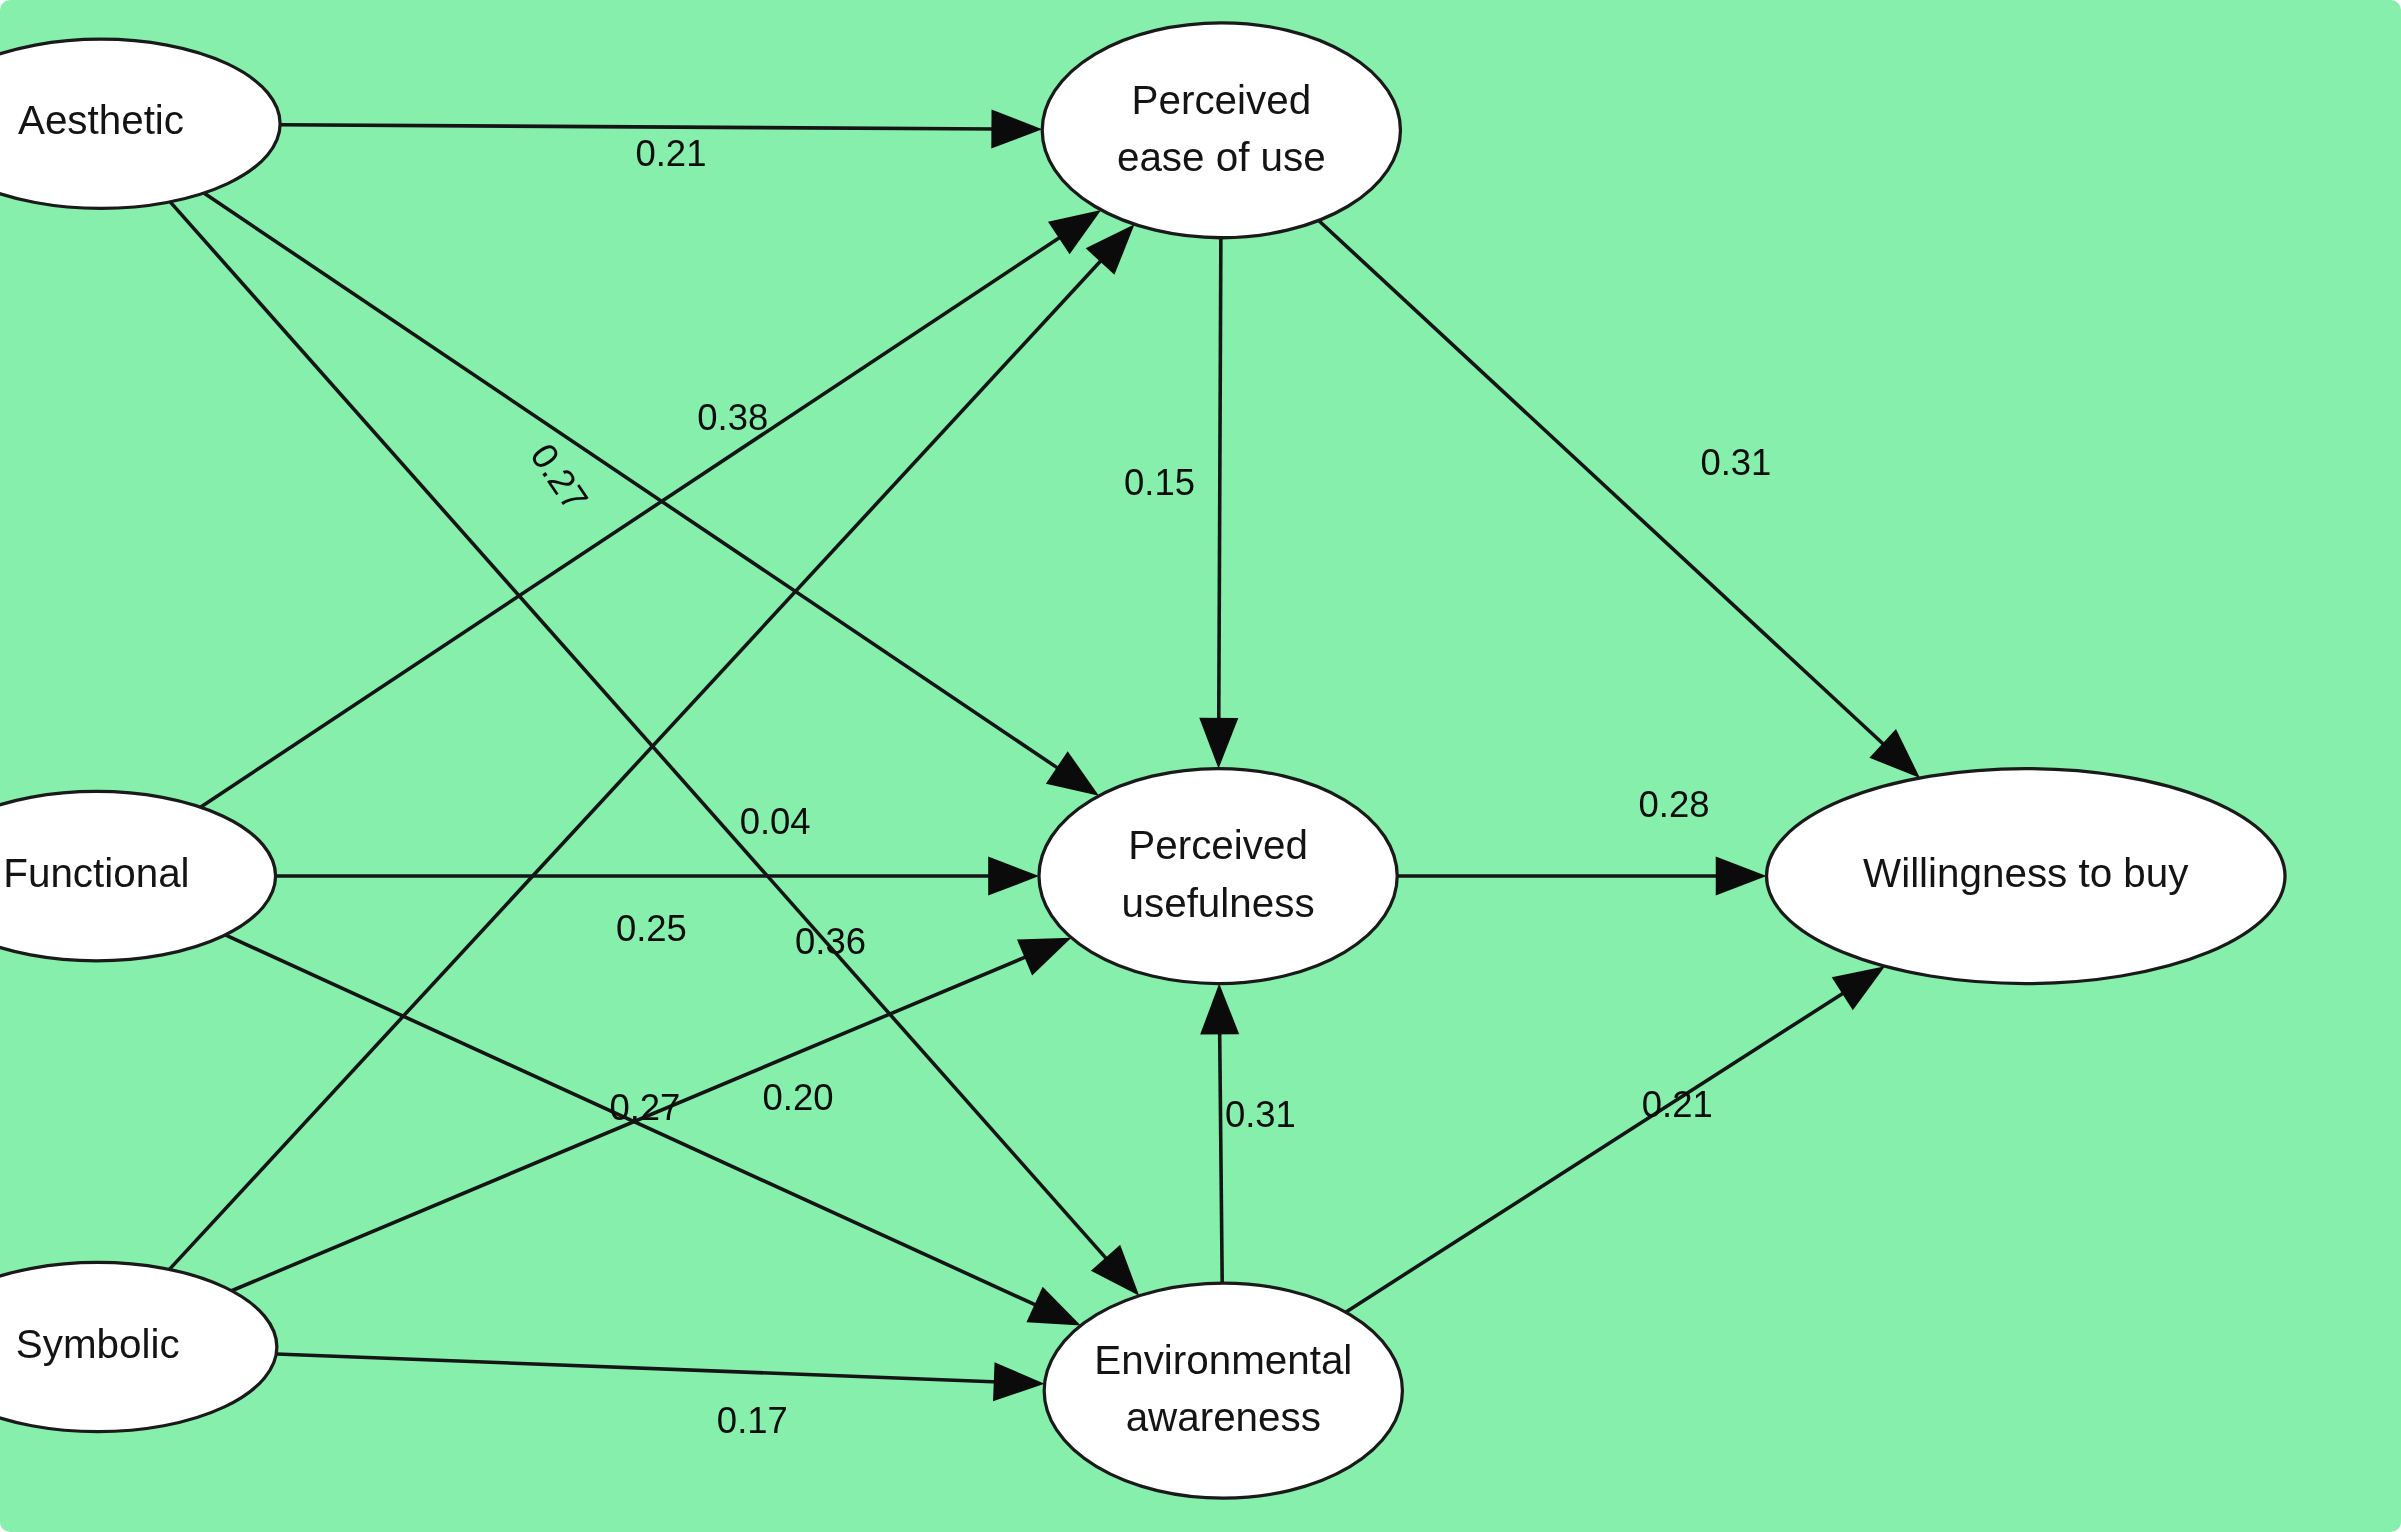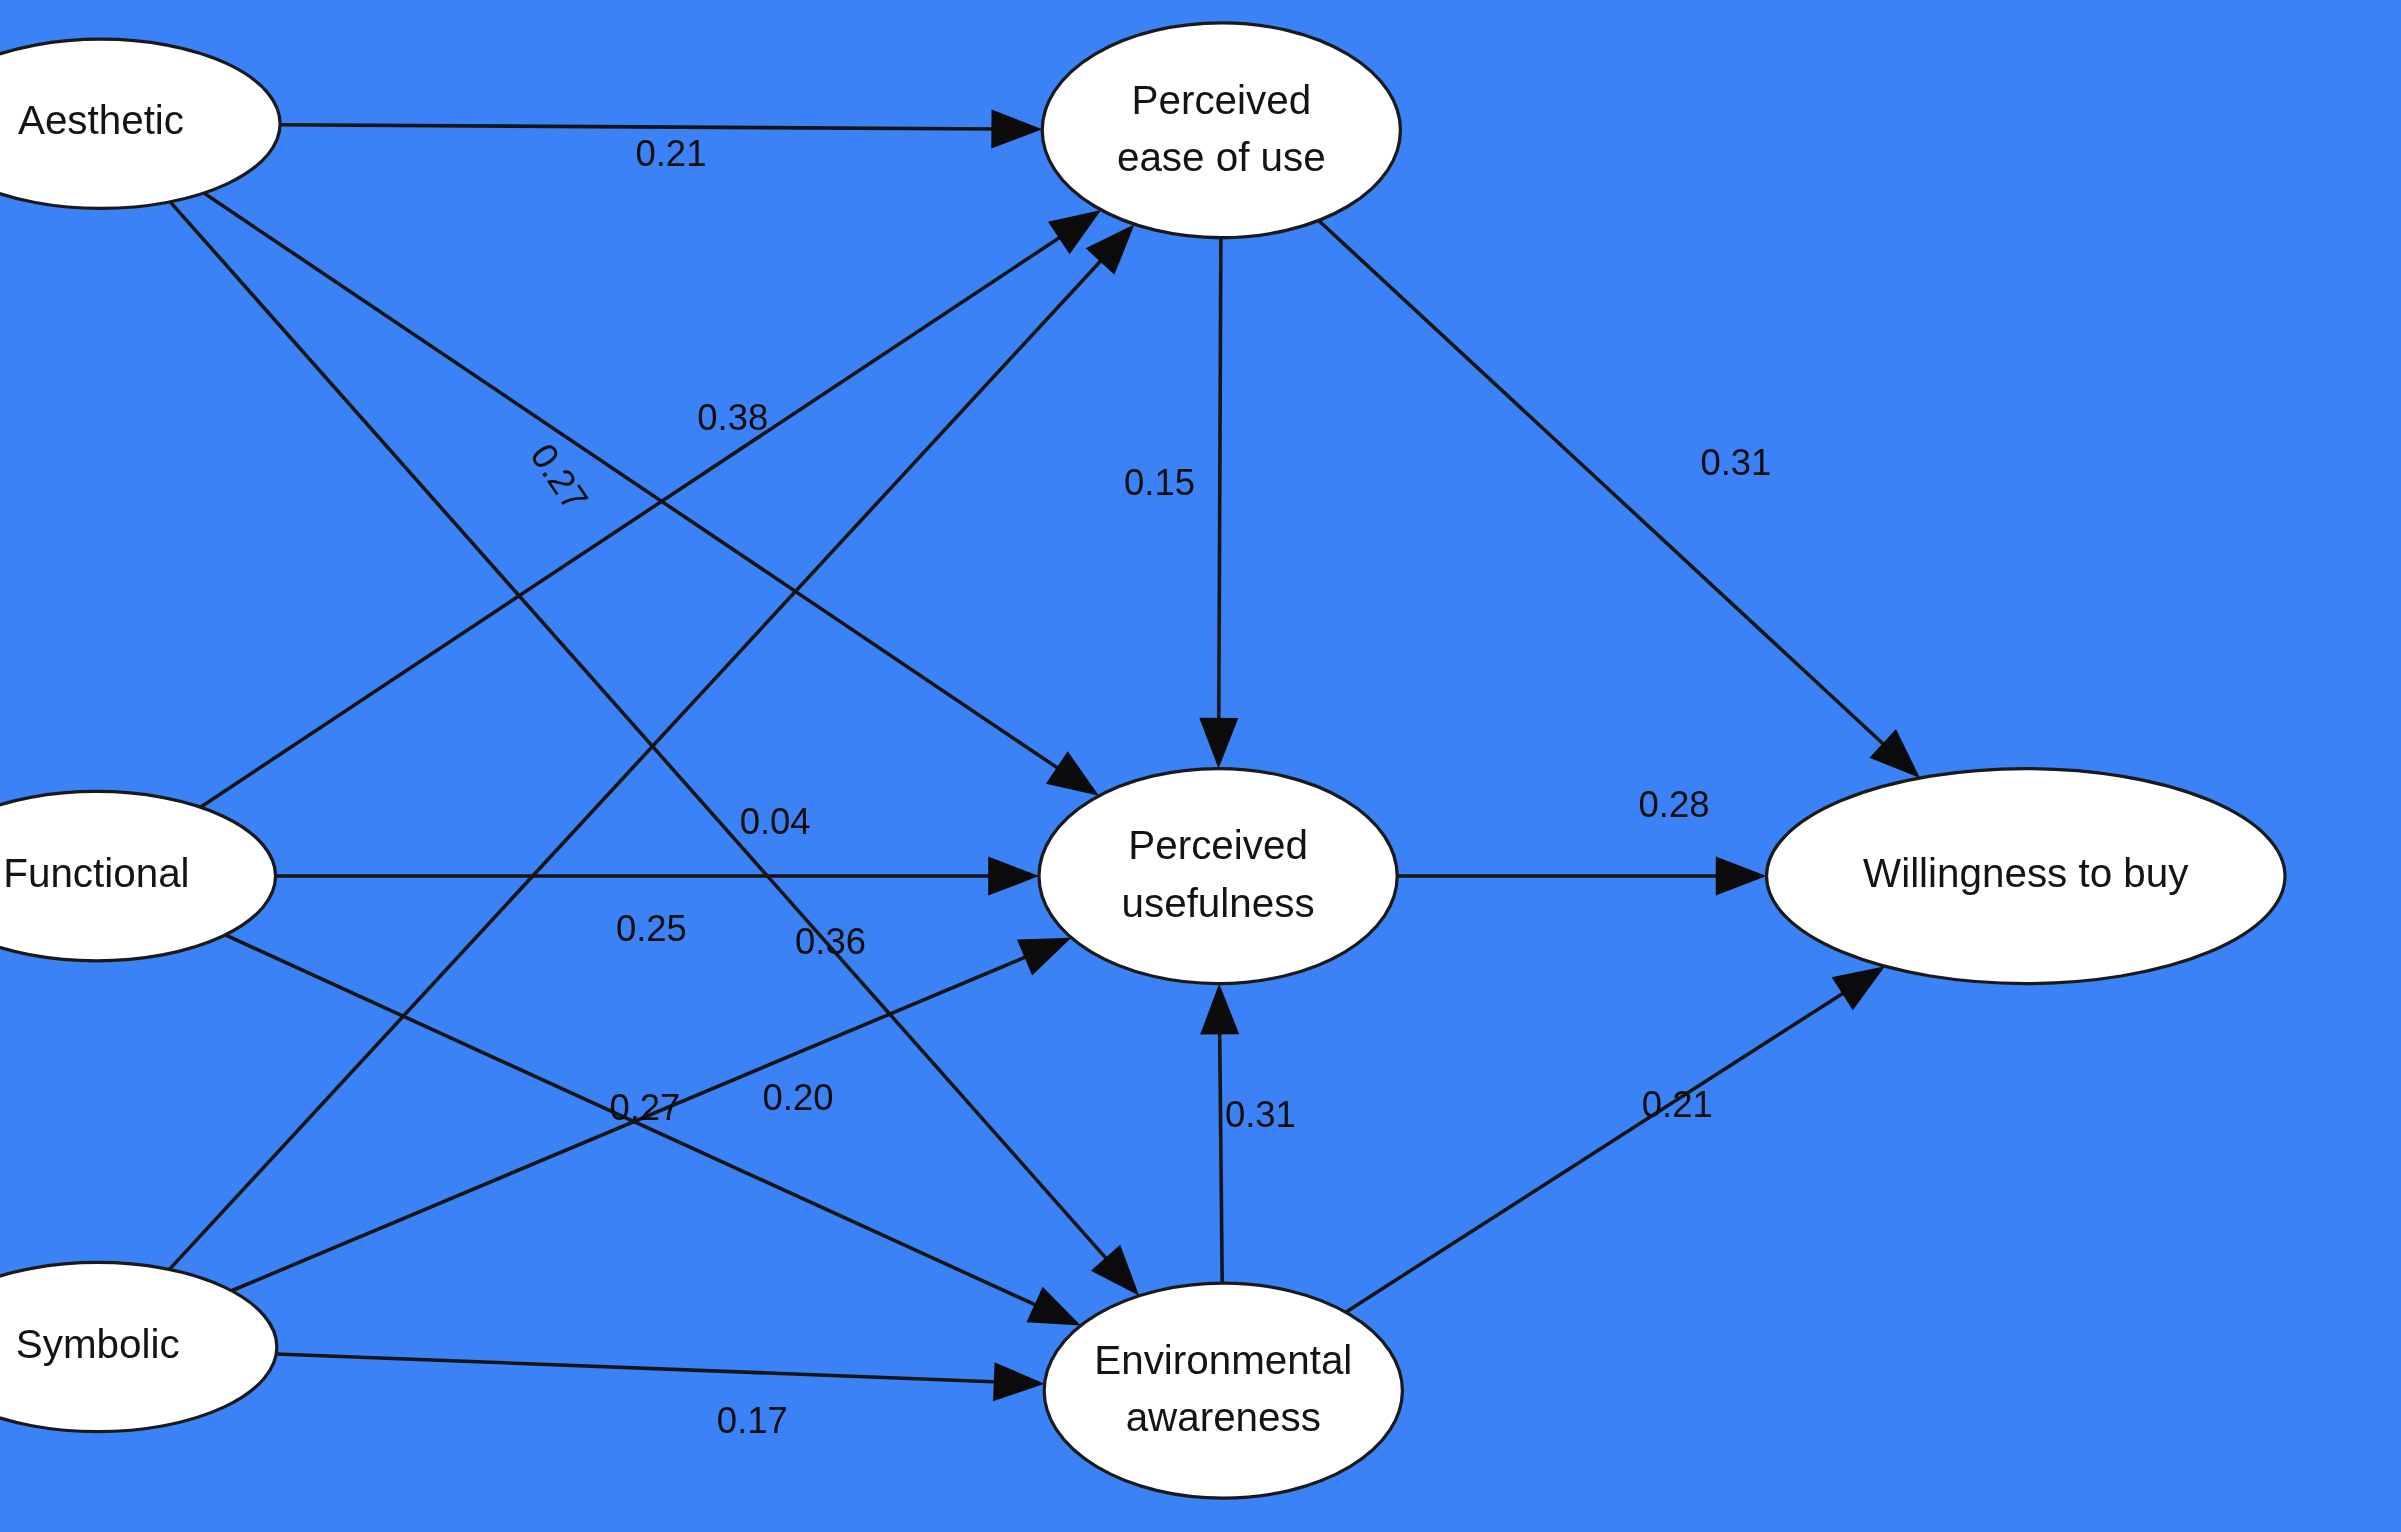--- a/index.html
+++ b/index.html
@@ -7,22 +7,23 @@
     padding: 0;
     background: #ffffff;
   }
   body {
     font-family: "Liberation Sans", sans-serif;
   }
   #diagram-root {
     position: relative;
     width: 2401px;
     height: 1532px;
-    background: #3b82f6;
+    background: #86efac;
     overflow: hidden;
+    border-radius: 10px;
   }
   svg#sem-svg {
     display: block;
     width: 2401px;
     height: 1532px;
   }
   .node-ellipse {
     fill: #ffffff;
     stroke: #1a1a1a;
     stroke-width: 5;

